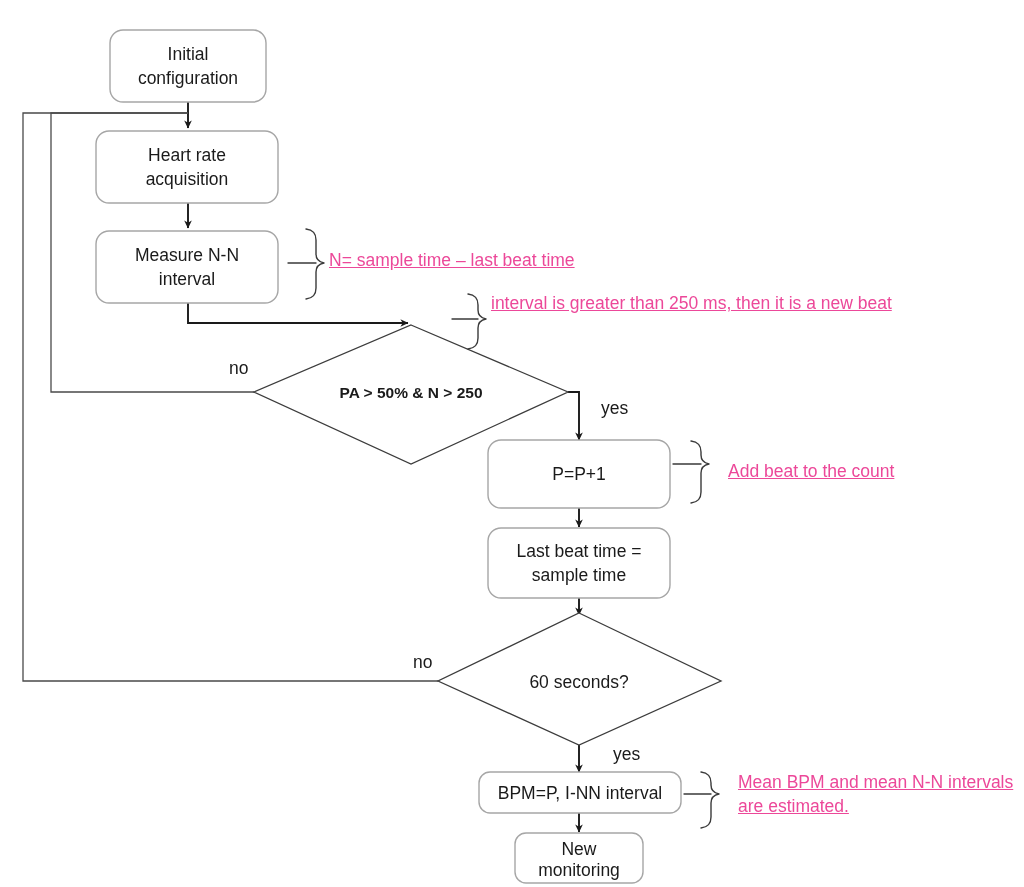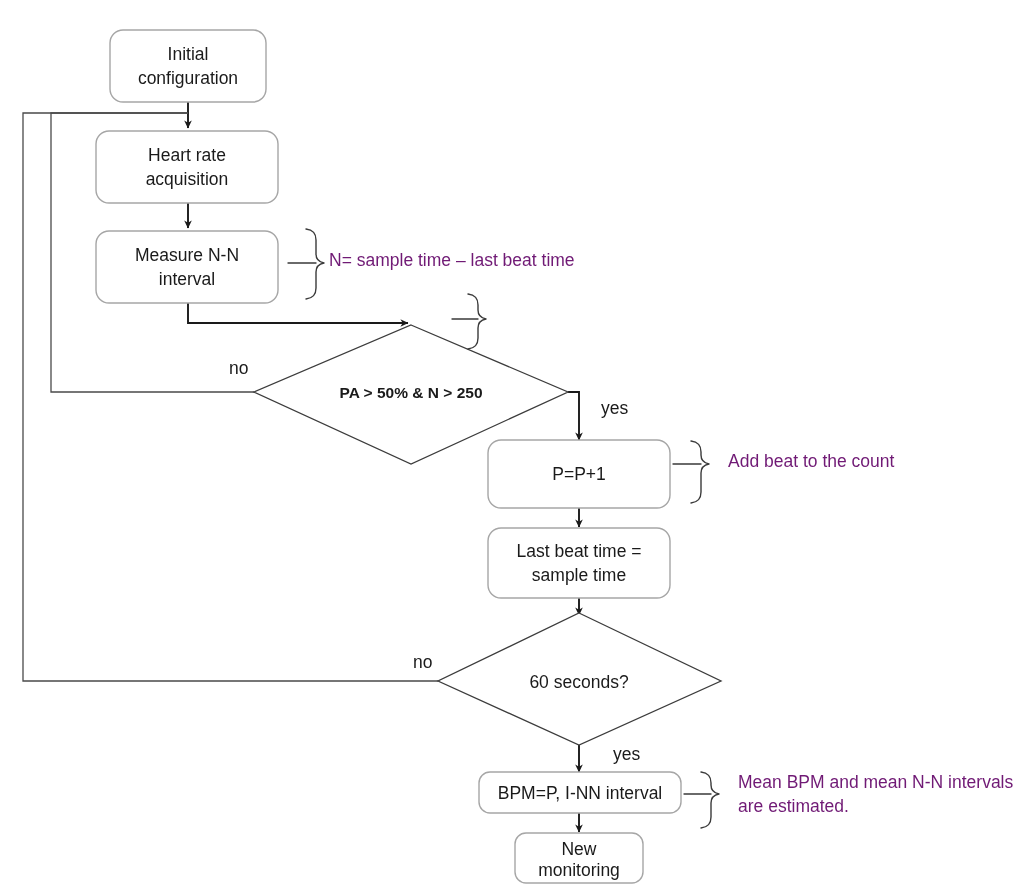--- a/index.html
+++ b/index.html
@@ -73,36 +73,37 @@
     font-size: 17.5px;
   }
   text.edge-label {
     text-anchor: start;
     font-size: 17.5px;
   }
   .ann-wrap {
     position: absolute;
     font-family: "Liberation Sans", sans-serif;
     font-size: 17.5px;
-    color: #701a75;
+    color: #ec4899;
     line-height: 1.35;
+    text-decoration: underline;
   }
   #ann-nn {
     left: 313px;
     top: 249px;
     width: 300px;
   }
   #ann-cond {
     left: 475px;
     top: 292px;
     width: 452px;
   }
   #ann-count {
     left: 712px;
-    top: 450px;
+    top: 460px;
     width: 250px;
   }
   #ann-mean {
     left: 722px;
     top: 771px;
     width: 298px;
     text-align: justify;
   }
   #ann-mean .last-line {
     text-align: left;
@@ -213,20 +214,21 @@
              C698,795 695,797 695,803 L695,817 C695,824 692,827 685,828"></path>
     <path class="brace" d="M668,794 L695,794"></path>
 
   </svg>
 
   <div class="ann-wrap" id="ann-nn">
     <span>N= sample time –  last beat time</span>
   </div>
 
   <div class="ann-wrap" id="ann-cond">
+    <div>interval is greater than 250 ms, then it is a new beat</div>
   </div>
 
   <div class="ann-wrap" id="ann-count">
     <span>Add beat to the count</span>
   </div>
 
   <div class="ann-wrap" id="ann-mean">
     <div>Mean BPM and mean N-N intervals</div>
     <div class="last-line">are estimated.</div>
   </div>

